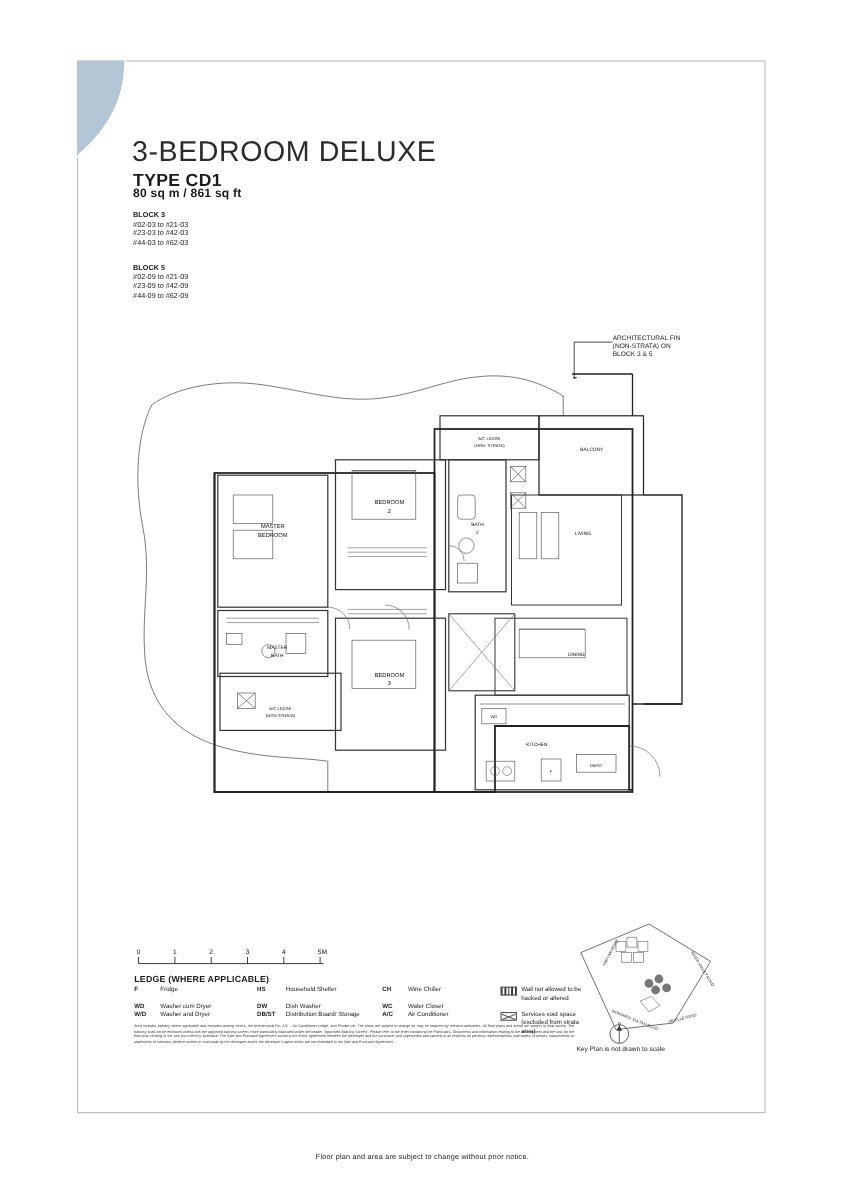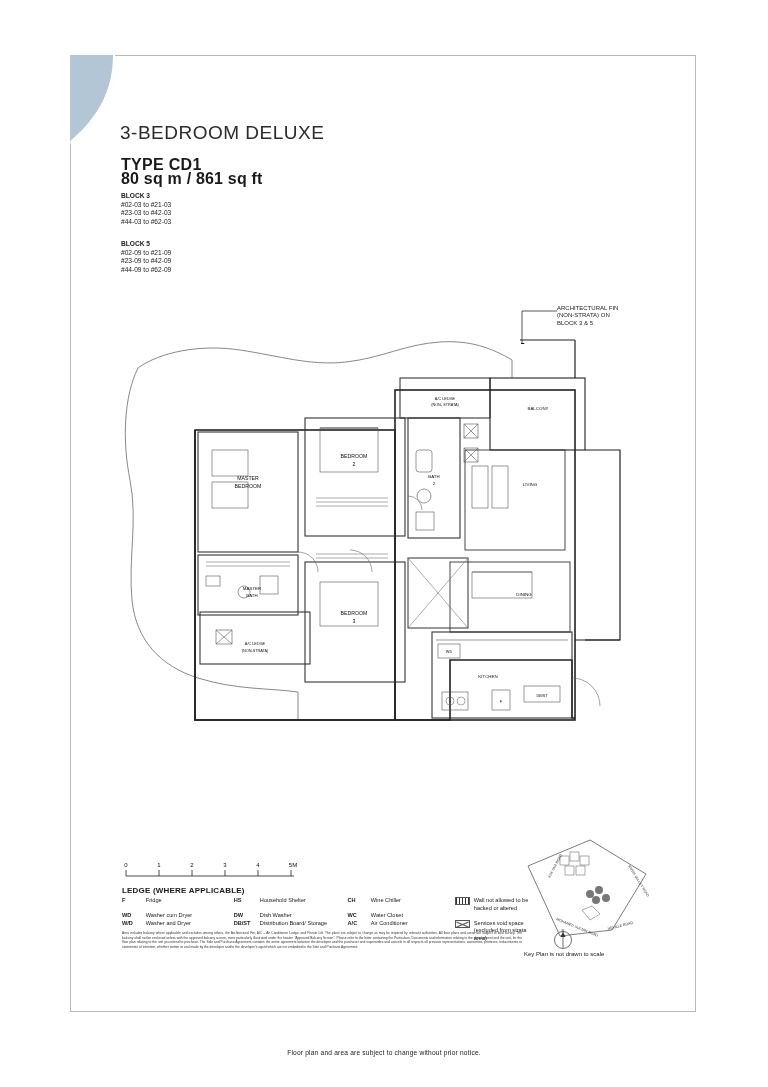--- a/index.html
+++ b/index.html
@@ -24,31 +24,31 @@
   
   .swoosh{
     position:absolute;left:70px;top:55px;width:60px;height:120px;
     overflow:hidden;
   }
   .swoosh svg{display:block;}
 
   
   .title{
     position:absolute;left:120px;top:122px;
-    font-size:19px;letter-spacing:0.5px;font-weight:400;
+    font-size:26px;letter-spacing:0.5px;font-weight:400;
     color:#2b2b2b;
     font-family:"Liberation Sans", sans-serif;
   }
   .type-line{
     position:absolute;left:121px;top:156px;
     font-size:16px;font-weight:bold;letter-spacing:0.3px;color:#1a1a1a;
   }
   .area-line{
     position:absolute;left:121px;top:170px;
-    font-size:16px;font-weight:bold;letter-spacing:0.2px;color:#1a1a1a;
+    font-size:11px;font-weight:bold;letter-spacing:0.2px;color:#1a1a1a;
   }
   .block-group{
     position:absolute;font-size:6.6px;line-height:8.6px;color:#1a1a1a;
   }
   .block-group .bhead{font-weight:bold;}
   #block-3{left:121px;top:192px;}
   #block-5{left:121px;top:240px;}
 
   
   .fin-note{

